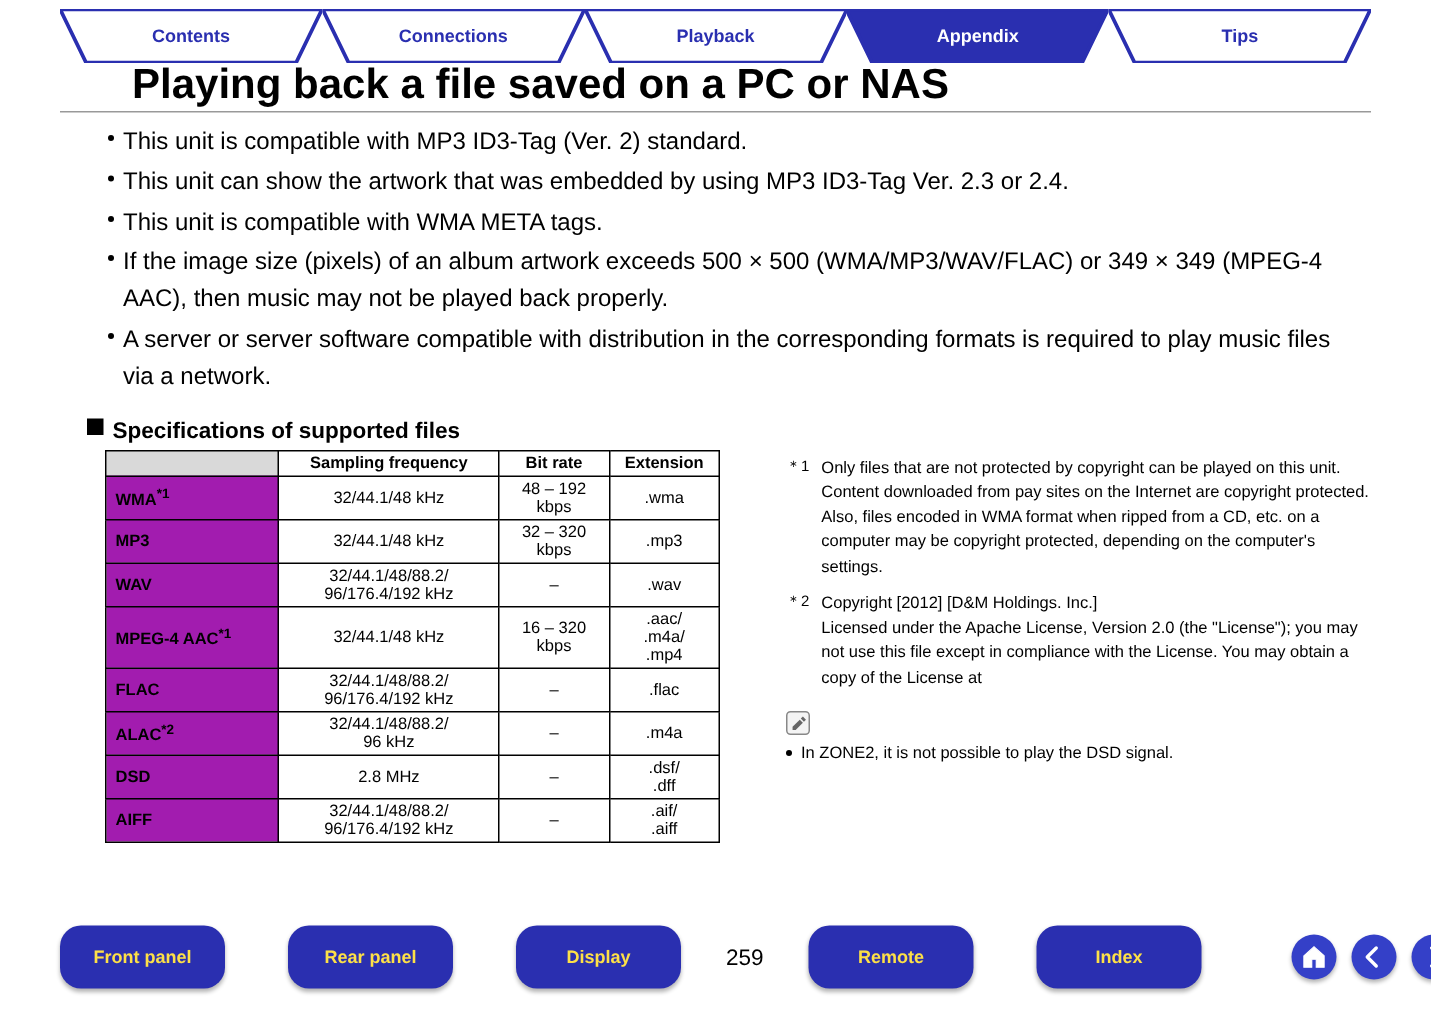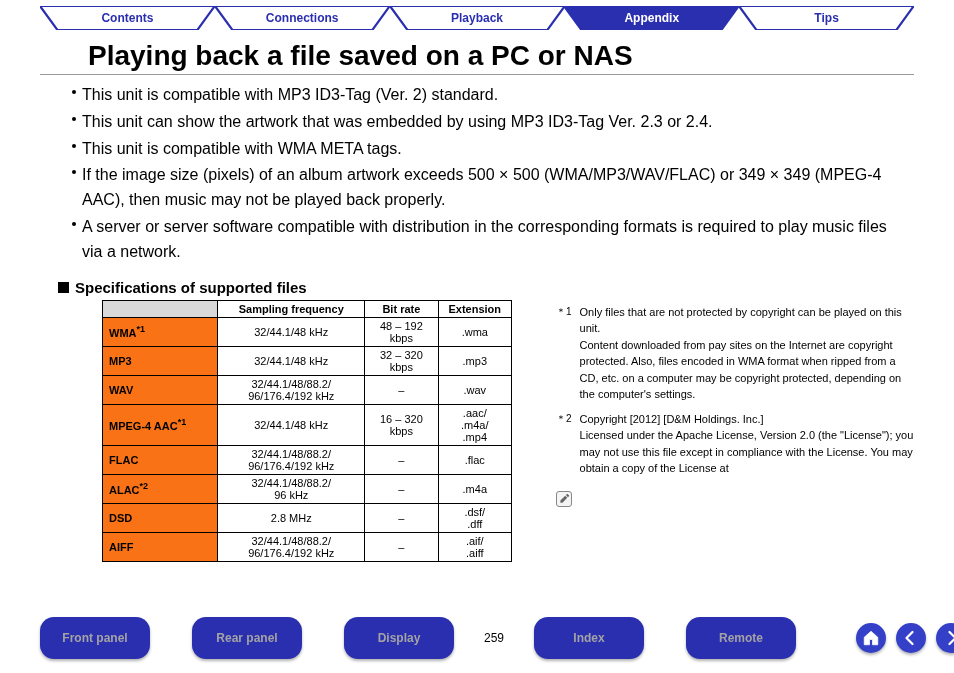--- a/index.html
+++ b/index.html
@@ -17,21 +17,21 @@
   .top-tabs {
     display: flex;
     gap: 0;
     padding: 6px 40px 0 40px;
     height: 30px;
     align-items: stretch;
   }
   .top-tab {
     flex: 1;
     position: relative;
-    height: 24px;
+    height: 36px;
   }
   .top-tab svg { position: absolute; inset: 0; width: 100%; height: 100%; }
   .top-tab .lbl {
     position: absolute; inset: 0;
     display: flex; align-items: center; justify-content: center;
     font-size: 12px; font-weight: bold;
     color: #2a2fb0;
   }
   .top-tab.active .lbl { color: #fff; }
 
@@ -52,47 +52,47 @@
     line-height: 1.55;
   }
   ul.intro li { position: relative; padding-left: 10px; margin-bottom: 2px;}
   ul.intro li::before {
     content: ""; position: absolute; left: 0; top: 7px;
     width: 4px; height: 4px; border-radius: 50%; background: #000;
   }
 
   
   .section-head {
-    display: flex; align-items: center; gap: 6px;
+    display: flex; align-items: flex-start; gap: 6px;
     font-size: 15px; font-weight: bold;
     margin: 14px 0 4px 58px;
   }
   .section-head .sq { width: 11px; height: 11px; background: #000; display:inline-block; }
 
   
-  .cols { display: flex; padding: 0 40px; gap: 44px; margin-left: 32px; }
+  .cols { display: flex; padding: 0 40px; gap: 44px; }
   .col-left { width: 440px; padding-left: 30px;}
   .col-right { flex: 1; font-size: 11px; line-height: 1.5; padding-top: 4px;}
 
   
   table.spec {
     border-collapse: collapse;
     width: 100%;
     font-size: 11px;
   }
   table.spec th, table.spec td {
     border: 1px solid #000;
     padding: 2px 6px;
     text-align: center;
     vertical-align: middle;
   }
   table.spec th { font-weight: bold; background: #fff; }
   table.spec th.empty { background: #d9d9d9; border-left:1px solid #000;}
   table.spec td.rowhead {
-    text-align: left; font-weight: bold; background: #f97316;
+    text-align: left; font-weight: bold; background: #a21caf;
     width: 110px;
   }
   .sup { font-size: 9px; vertical-align: super; font-weight: bold;}
   table.spec td.sf { width:140px;}
   table.spec td.br { width:70px;}
   table.spec td.ext{ width:70px;}
 
   
   .footnote { display: flex; gap: 8px; margin-bottom: 8px; }
   .footnote .tag { font-size: 10px; white-space: nowrap; }
@@ -110,30 +110,30 @@
   .bottom {
     position: absolute;
     left: 0; right: 0; bottom: 14px;
     display: flex;
     align-items: center;
     padding: 0 40px;
     gap: 30px;
   }
   .pill {
     background: #2a2fb0;
-    color: #a3a3a3;
+    color: #fde047;
     font-size: 12px;
     font-weight: bold;
     border-radius: 14px;
     height: 42px;
     width: 110px;
     display: flex; align-items: center; justify-content: center;
     box-shadow: 0 2px 3px rgba(0,0,0,0.3);
   }
-  .page-no { font-size: 12px; color:#000; width:40px; text-align:center;}
+  .page-no { font-size: 15px; color:#000; width:40px; text-align:center;}
   .bottom .spacer { flex: 1; }
   .circle-btn {
     width: 30px; height: 30px; border-radius: 50%;
     background: #3440c8;
     display: flex; align-items:center; justify-content:center;
     box-shadow: 0 2px 3px rgba(0,0,0,0.3);
   }
   .circle-btn svg { width: 18px; height: 18px; fill:#fff; stroke:#fff;}
   .nav-circles { display:flex; gap:10px; }
 </style>
@@ -262,33 +262,36 @@
       <div class="txt">
         <span id="fn2txt">Copyright [2012] [D&amp;M Holdings. Inc.]<br>Licensed under the Apache License, Version 2.0 (the "License"); you may not use this file except in compliance with the License. You may obtain a copy of the License at</span><br>
       </div>
     </div>
     <div class="note-icon">
       <svg viewBox="0 0 16 16" width="11" height="11">
           <path d="M2 11 L9 4 L12 7 L5 14 L2 14 Z" fill="#666"></path>
           <path d="M10 3 L12 1 L15 4 L13 6 Z" fill="#666"></path>
         </svg>
     </div>
+    <div class="zone-line">
+      <span>In ZONE2, it is not possible to play the DSD signal.</span>
+    </div>
   </div>
 </div>
 
 <div class="bottom">
   <div id="pillsLeft" style="display:flex; gap:42px;">
       <div class="pill">Front panel</div>
       <div class="pill">Rear panel</div>
       <div class="pill">Display</div>
     </div>
   <div class="page-no">259</div>
   <div id="pillsRight" style="display:flex; gap:42px;">
+      <div class="pill">Remote</div>
       <div class="pill">Index</div>
-      <div class="pill">Remote</div>
     </div>
   <div class="spacer"></div>
   <div class="nav-circles">
     <div class="circle-btn">
       <svg viewBox="0 0 24 24">
           <path d="M3 11 L12 3 L21 11 L21 21 L14 21 L14 14 L10 14 L10 21 L3 21 Z" fill="#fff"></path>
         </svg>
     </div>
     <div class="circle-btn">
       <svg viewBox="0 0 24 24">

